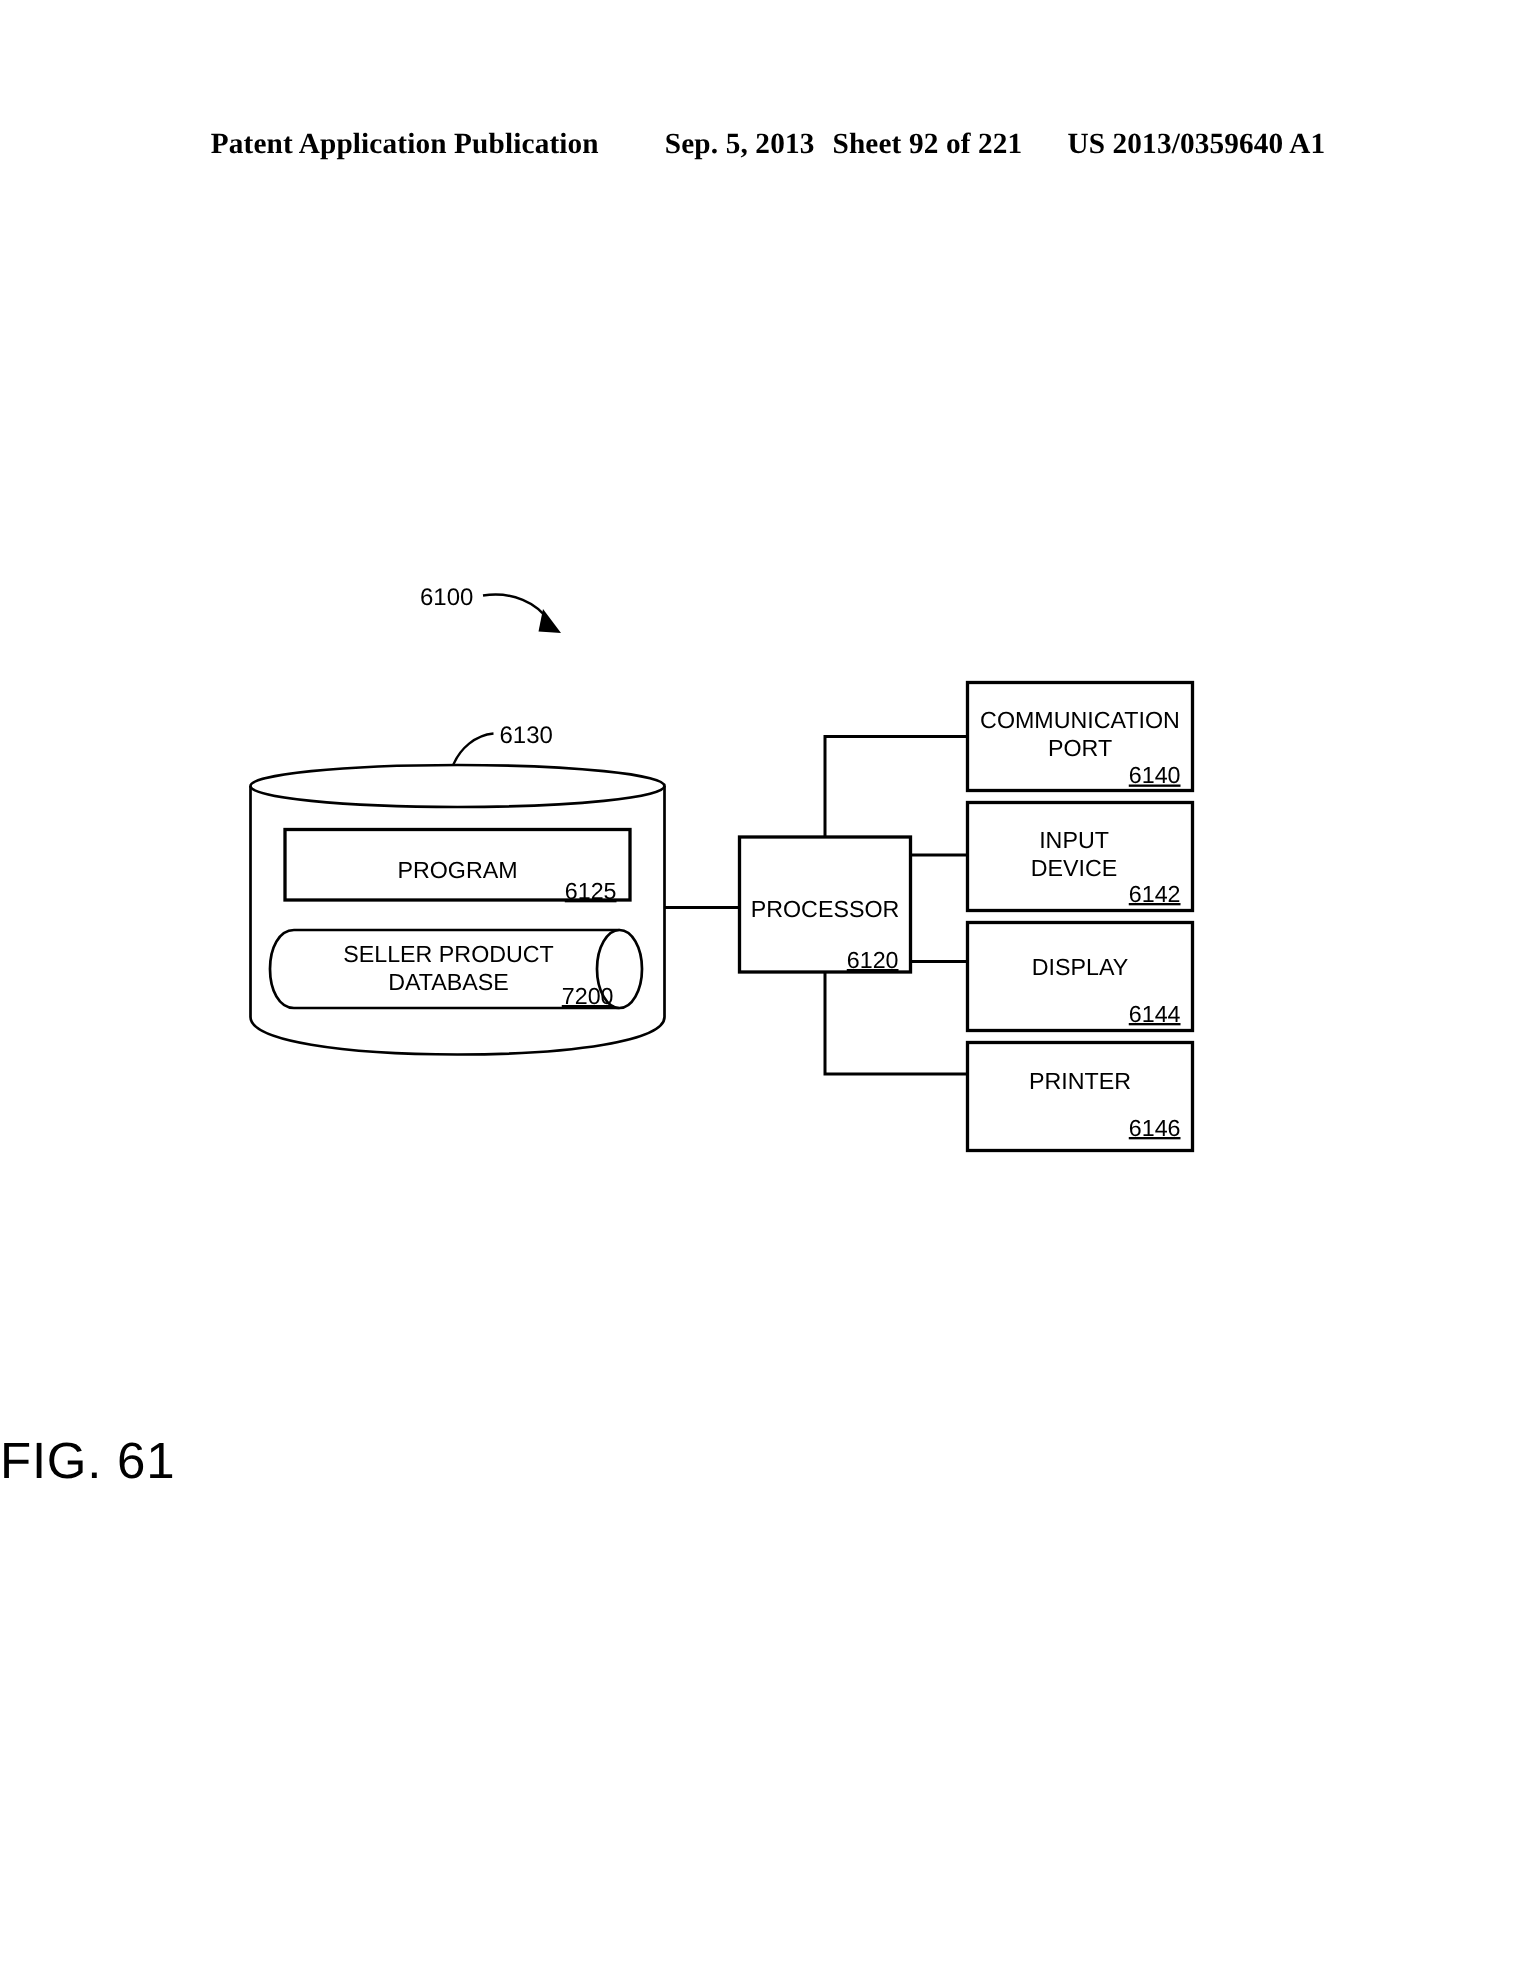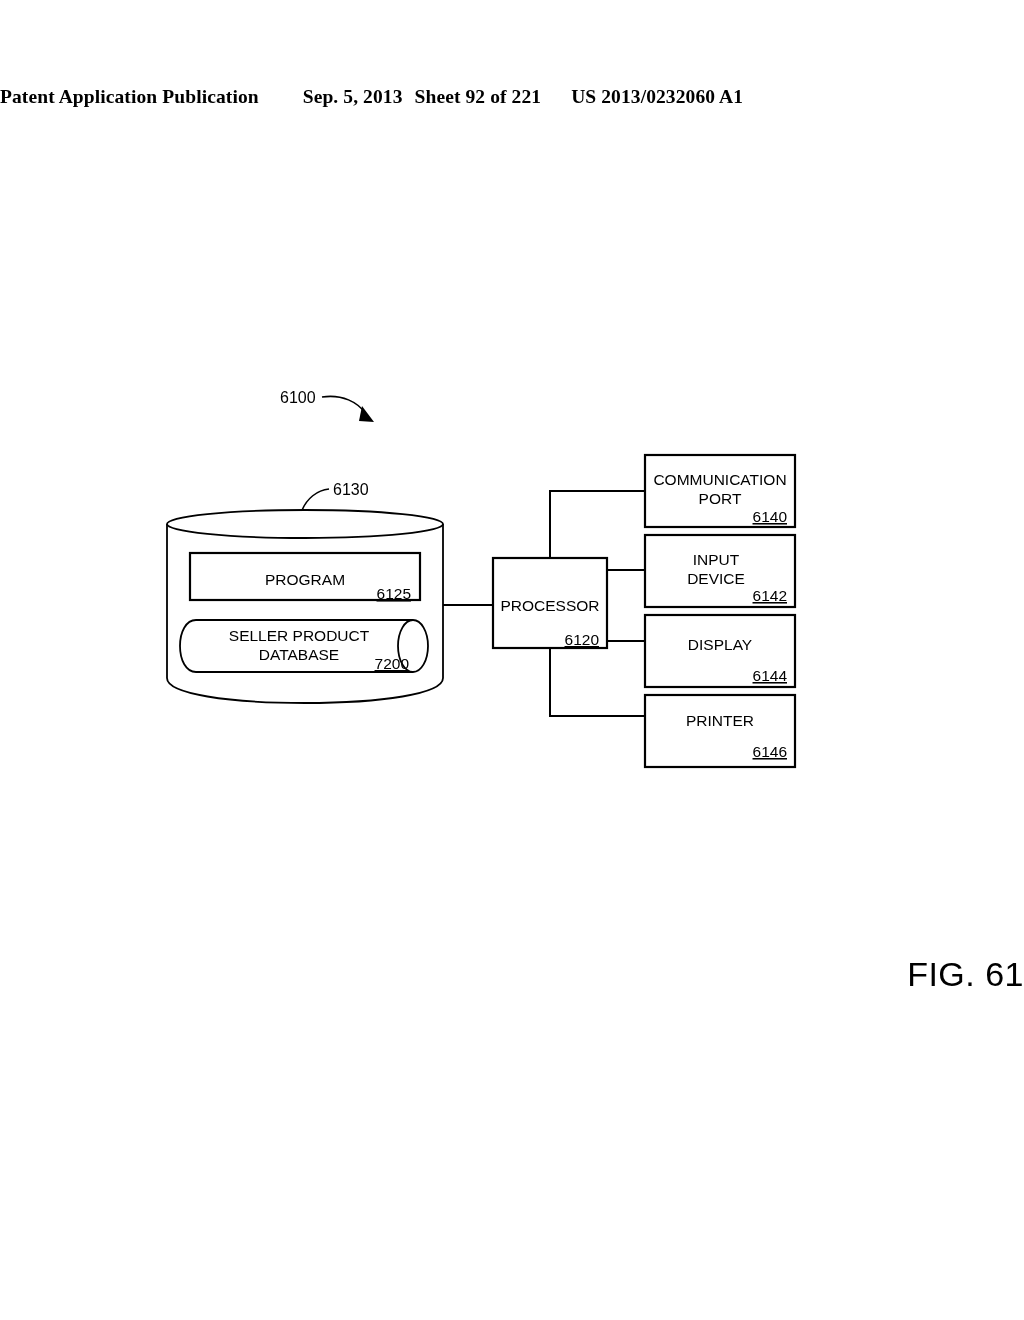--- a/index.html
+++ b/index.html
@@ -16,20 +16,21 @@
     overflow: hidden;
   }
 
   
   .page-header {
     position: absolute;
     top: 86px;
     left: 0;
     width: 1024px;
     display: flex;
+    justify-content: center;
     align-items: baseline;
     font-family: "Liberation Serif", serif;
     font-weight: bold;
     font-size: 19.5px;
     letter-spacing: 0.1px;
     white-space: nowrap;
   }
   .page-header .hdr-pub { margin-right: 44px; }
   .page-header .hdr-date { margin-right: 12px; }
   .page-header .hdr-sheet { margin-right: 30px; }
@@ -40,21 +41,21 @@
     position: absolute;
     top: 0;
     left: 0;
   }
 
   .fig-caption {
     position: absolute;
     top: 955px;
     left: 0;
     width: 1024px;
-    text-align: right;
+    text-align: left;
     font-family: "Liberation Sans", sans-serif;
     font-size: 34px;
     letter-spacing: 0.5px;
   }
 
   
   svg text {
     font-family: "Liberation Sans", sans-serif;
     fill: #000000;
   }
@@ -89,21 +90,21 @@
     fill: #ffffff;
   }
 </style>
 </head>
 <body>
 
 <div class="page-header">
   <span class="hdr-pub">Patent Application Publication</span>
   <span class="hdr-date">Sep. 5, 2013</span>
   <span class="hdr-sheet">Sheet 92 of 221</span>
-  <span class="hdr-patno">US 2013/0232060 A1</span>
+  <span class="hdr-patno">US 2013/0359640 A1</span>
 </div>
 
 <svg id="figure-svg" width="1024" height="1320" viewBox="0 0 1024 1320">
 
   <text class="t-lead" x="280" y="403">6100</text>
   <path class="ln-thin" d="M 322 397 C 342 394 358 402 366 414"></path>
   <polygon points="362,406 374,422 359,421" fill="#000000"></polygon>
 
   <text class="t-lead" x="333" y="495">6130</text>
   <path class="ln-thin" d="M 329 489 C 318 490 306 498 301 513"></path>

